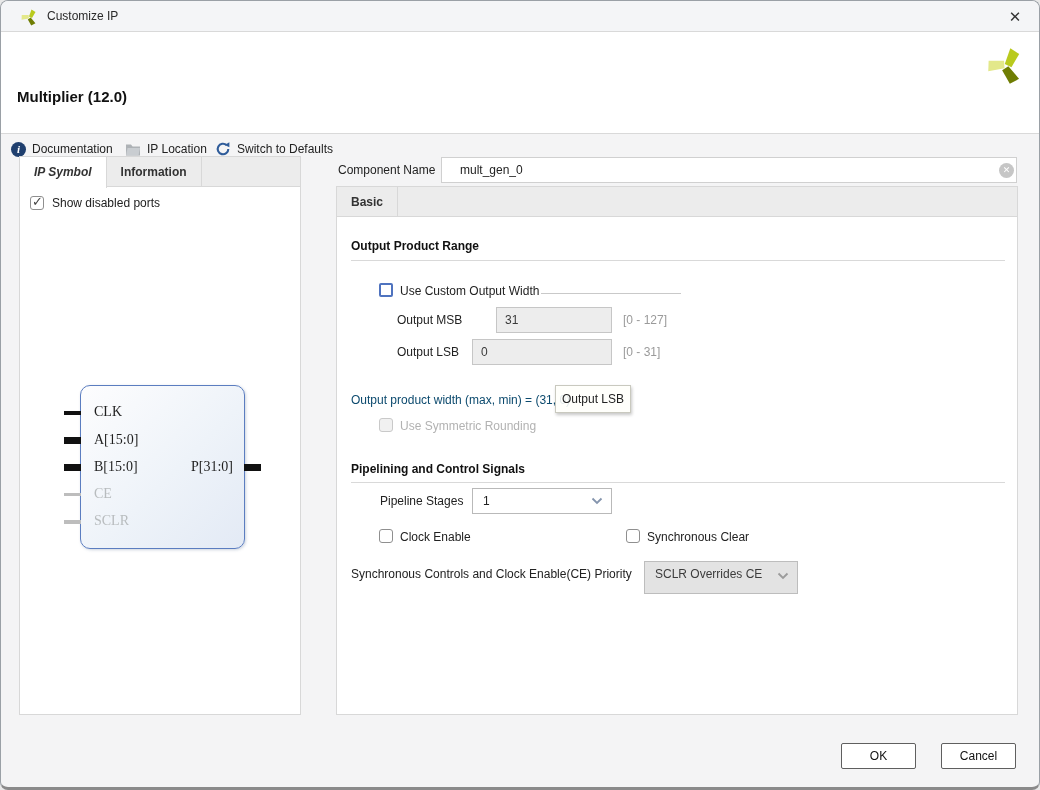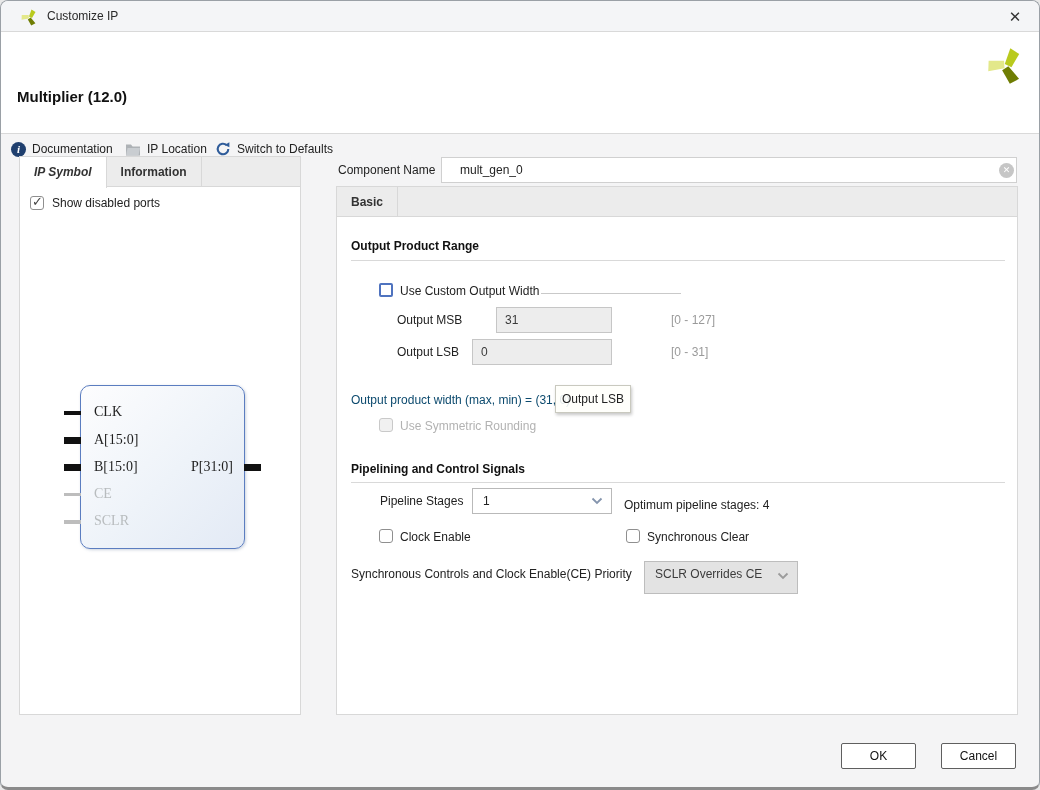--- a/index.html
+++ b/index.html
@@ -44,21 +44,21 @@
   .cb-label.disabled { color:#b2b2b2; }
   
   .tfield { position:absolute; height:26px; border:1px solid #c6c6c6; background:#ededed;
             font-size:12px; color:#3a3a3a; padding:0 8px;
             font-family:"Liberation Sans","DejaVu Sans",sans-serif; }
   .name-input { position:absolute; height:26px; border:1px solid #d0d0d0; background:#fff;
             font-size:12px; color:#222; padding:0 8px 0 18px;
             font-family:"Liberation Sans","DejaVu Sans",sans-serif; }
   .clear-icon { position:absolute; width:15px; height:15px; border-radius:50%; background:#c6c6c6;
                 color:#fff; font-size:9px; line-height:15px; text-align:center; }
-  .hint { position:absolute; font-size:12px; color:#9a9a9a; line-height:26px;margin-left:48px; }
+  .hint { position:absolute; font-size:12px; color:#9a9a9a; line-height:26px; }
   .flabel { position:absolute; font-size:12px; color:#222; line-height:26px; }
   .select { position:absolute; height:26px; border:1px solid #b9b9b9; background:#fff;
             font-size:12px; color:#222; line-height:24px; padding-left:10px; }
   .select.disabled { background:#e3e3e3; border-color:#bdbdbd; color:#3c3c3c; }
   .select svg { position:absolute; right:8px; top:8px; }
   .section-title { position:absolute; font-size:12px; font-weight:bold; color:#111; }
   .hrule { position:absolute; height:1px; background:#d9d9d9; }
   
   .diagram { position:absolute; left:60px; top:228px; width:165px; height:164px;
              border:1px solid #5b7dc0; border-radius:10px;
@@ -194,21 +194,20 @@
       <div class="section-title" style="left:14px;top:245px">Pipelining and Control Signals</div>
       <div class="hrule" style="left:14px;top:265px;width:654px"></div>
 
       <div class="flabel" style="left:43px;top:271px">Pipeline Stages</div>
       <div class="select" style="left:135px;top:271px;width:140px">
         <span>1</span>
         <svg width="12" height="8" viewBox="0 0 12 8">
           <path d="M1.5 1.5 L6 6 L10.5 1.5" stroke="#8494ad" stroke-width="1.8" fill="none"></path>
         </svg>
       </div>
-      <div class="flabel" style="left:287px;top:275px">Optimum pipeline stages: 4</div>
 
       <div class="cb" style="left:42px;top:312px"></div>
       <div class="cb-label" style="left:63px;top:313px">Clock Enable</div>
       <div class="cb" style="left:289px;top:312px"></div>
       <div class="cb-label" style="left:310px;top:313px">Synchronous Clear</div>
 
       <div class="flabel" style="left:14px;top:344px;height:27px;line-height:27px">Synchronous Controls and Clock Enable(CE) Priority</div>
       <div class="select disabled" style="left:307px;top:344px;width:154px;height:33px;line-height:25px">
         <span>SCLR Overrides CE</span>
         <svg width="12" height="8" viewBox="0 0 12 8" style="top:10px">

